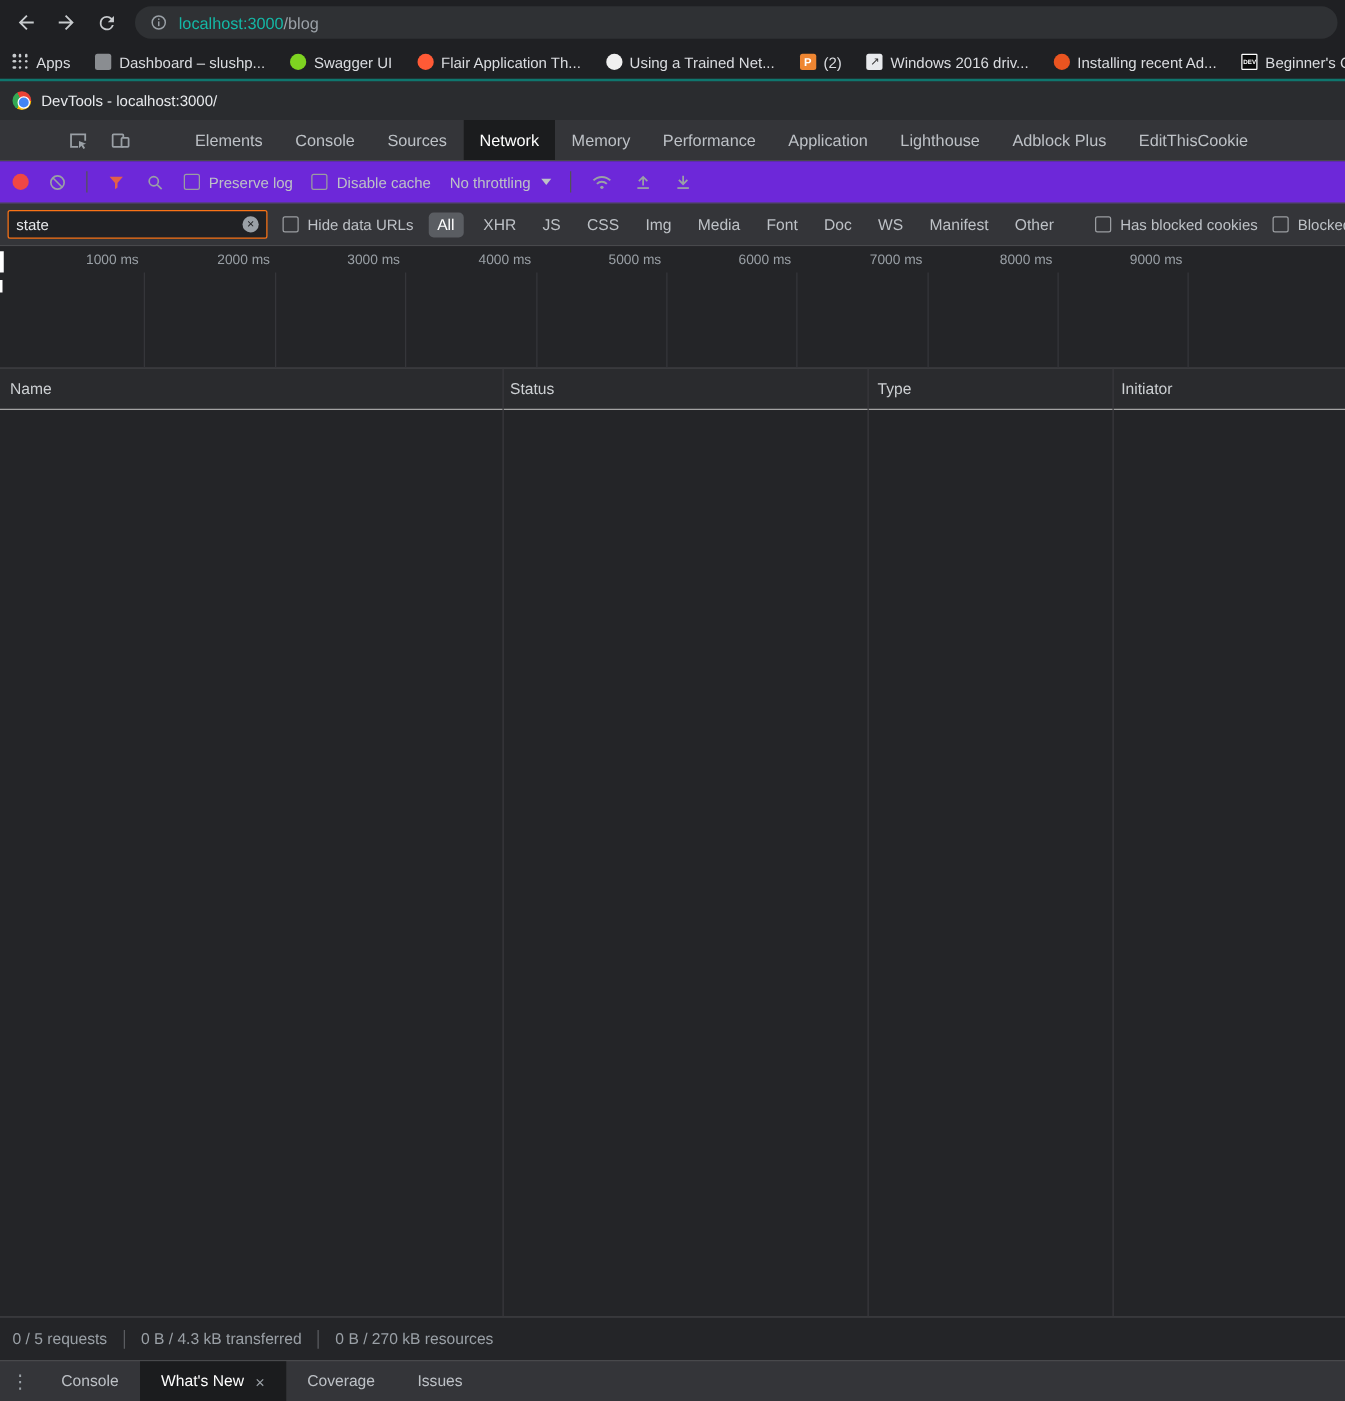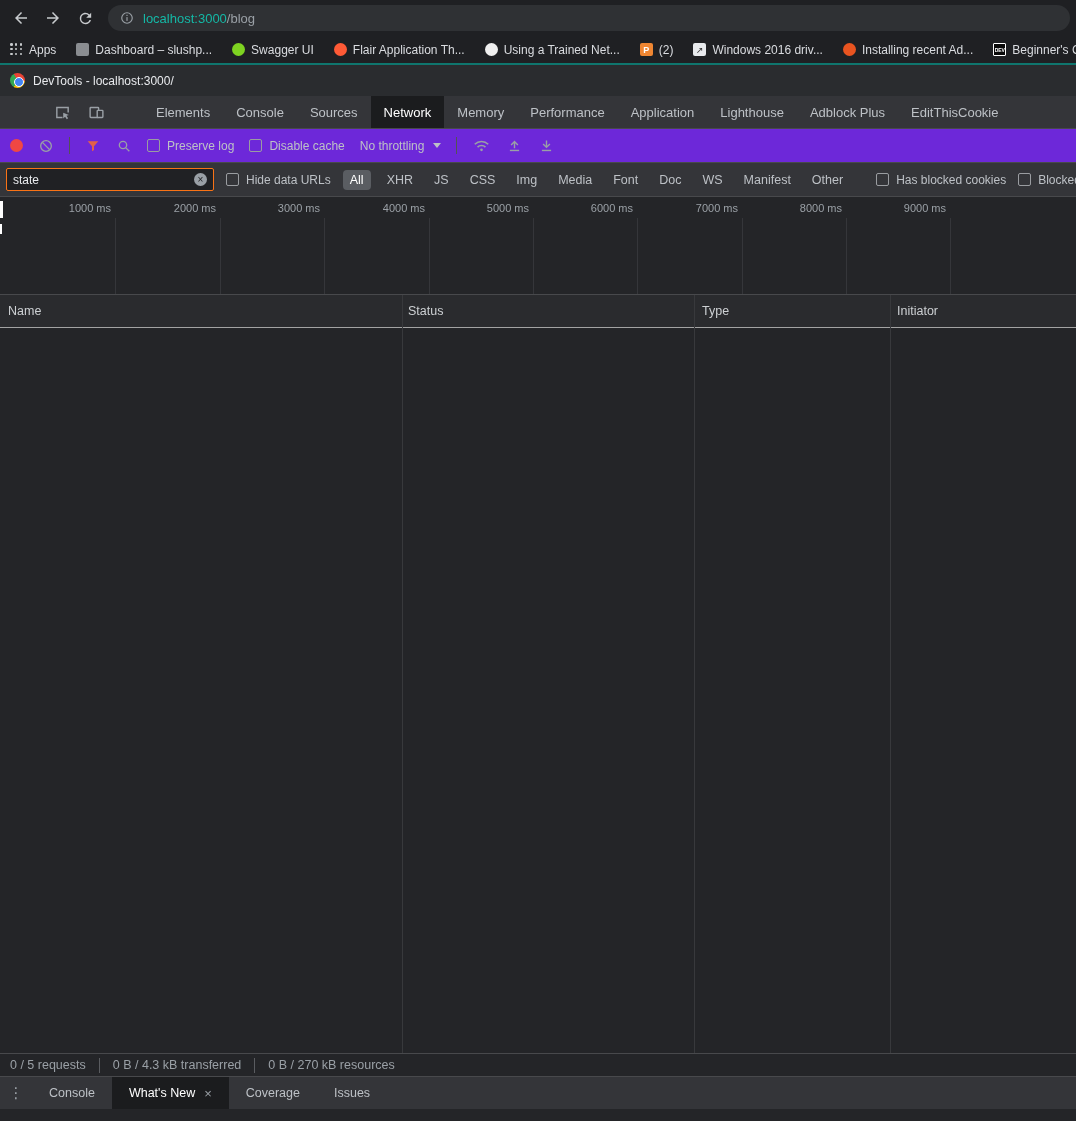--- a/index.html
+++ b/index.html
@@ -78,21 +78,21 @@
   .handle2 { position:absolute; left:0; top:27px; width:2px; height:10px; background:#fff; }
 
   
   .table-area { position:relative; height:758px; }
   .table-header { height:33px; background:#2a2b2e; border-bottom:1px solid #a3a3a3; position:relative; color:#cdd0d3; }
   .th { position:absolute; top:0; height:32px; line-height:32px; font-size:12.5px; white-space:nowrap; }
   .table-body { height:725px; background:#242528; }
   .col-sep { position:absolute; top:0; bottom:0; width:1px; background:#38393c; }
 
   
-  .status-bar { height:23px; background:#242528; border-top:1px solid #48494c; display:flex; align-items:center; padding:0 10px; gap:13px; color:#9aa0a6; font-size:12.5px; }
+  .status-bar { height:35px; background:#242528; border-top:1px solid #48494c; display:flex; align-items:center; padding:0 10px; gap:13px; color:#9aa0a6; font-size:12.5px; }
   .sdiv { width:1px; height:15px; background:#5a5c60; }
 
   
   .drawer { height:33px; background:#343539; border-top:1px solid #48494c; display:flex; align-items:stretch; color:#bdc1c6; }
   .kebab { width:32px; display:flex; align-items:center; justify-content:center; color:#9aa0a6; font-size:15px; }
   .kebab::after { content:'\22ee'; }
   .dw-tab { display:flex; align-items:center; padding:0 17px; font-size:12.5px; gap:9px; white-space:nowrap; }
   .dw-tab.selected { background:#1b1c1e; color:#fff; }
   .dw-close { color:#9aa0a6; font-size:13px; line-height:1; }
   .dw-close::after { content:'\00d7'; }

